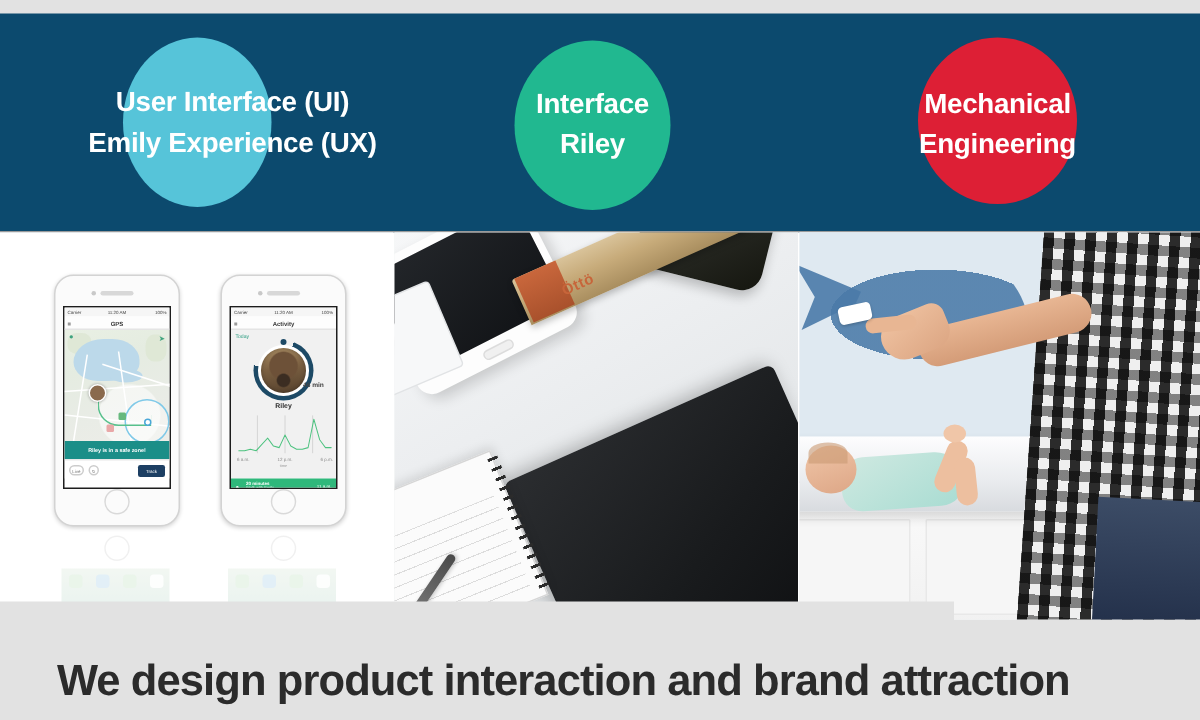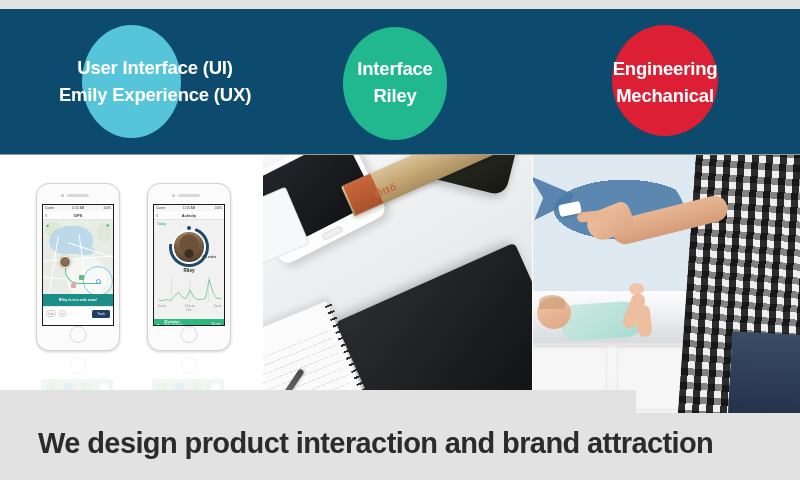--- a/index.html
+++ b/index.html
@@ -246,21 +246,21 @@
           transform:rotate(-22deg); }
   .finger { position:absolute; left:44px; top:56px; width:34px; height:10px;
             border-radius:6px; background:#e8b693; transform:rotate(-6deg); }
   .device-small { position:absolute; left:26px; top:48px; width:22px; height:12px;
                   border-radius:3px; background:#ffffff; box-shadow:0 1px 2px rgba(0,0,0,.2);
                   transform:rotate(-12deg); }
   .jeans { position:absolute; right:-2px; bottom:-6px; width:72px; height:86px;
            background:linear-gradient(180deg,#3c4c66,#23304a); transform:rotate(3deg); }
 
   
-  .footer { position:absolute; left:0; top:390px; width:636px; height:67px; background:#e2e2e2; }
+  .footer { position:absolute; left:0; top:401px; width:636px; height:67px; background:#e2e2e2; }
   .headline { position:absolute; left:38px; top:450px; font-size:29px; font-weight:bold;
               color:#2b2b2b; letter-spacing:-0.6px; white-space:nowrap; }
 </style>
 </head>
 <body>
 
 <div id="page">
 
   <div class="top-strip"></div>
 
@@ -278,22 +278,22 @@
       <div class="circle c-green" style="left:343px; top:18px; width:104px; height:113px;"></div>
       <div class="disc-label" style="left:335px; top:47px; width:120px;">
         <span>Interface</span>
         <span>Riley</span>
       </div>
     </div>
 
     <div class="discipline">
       <div class="circle c-red" style="left:612px; top:16px; width:106px; height:111px;"></div>
       <div class="disc-label" style="left:575px; top:47px; width:180px;">
+        <span>Mechanical</span>
         <span>Engineering</span>
-        <span>Mechanical</span>
       </div>
     </div>
 
     <div class="band-edge"></div>
   </div>
 
   <div class="photo-row">
 
     <div class="panel p1">
 

